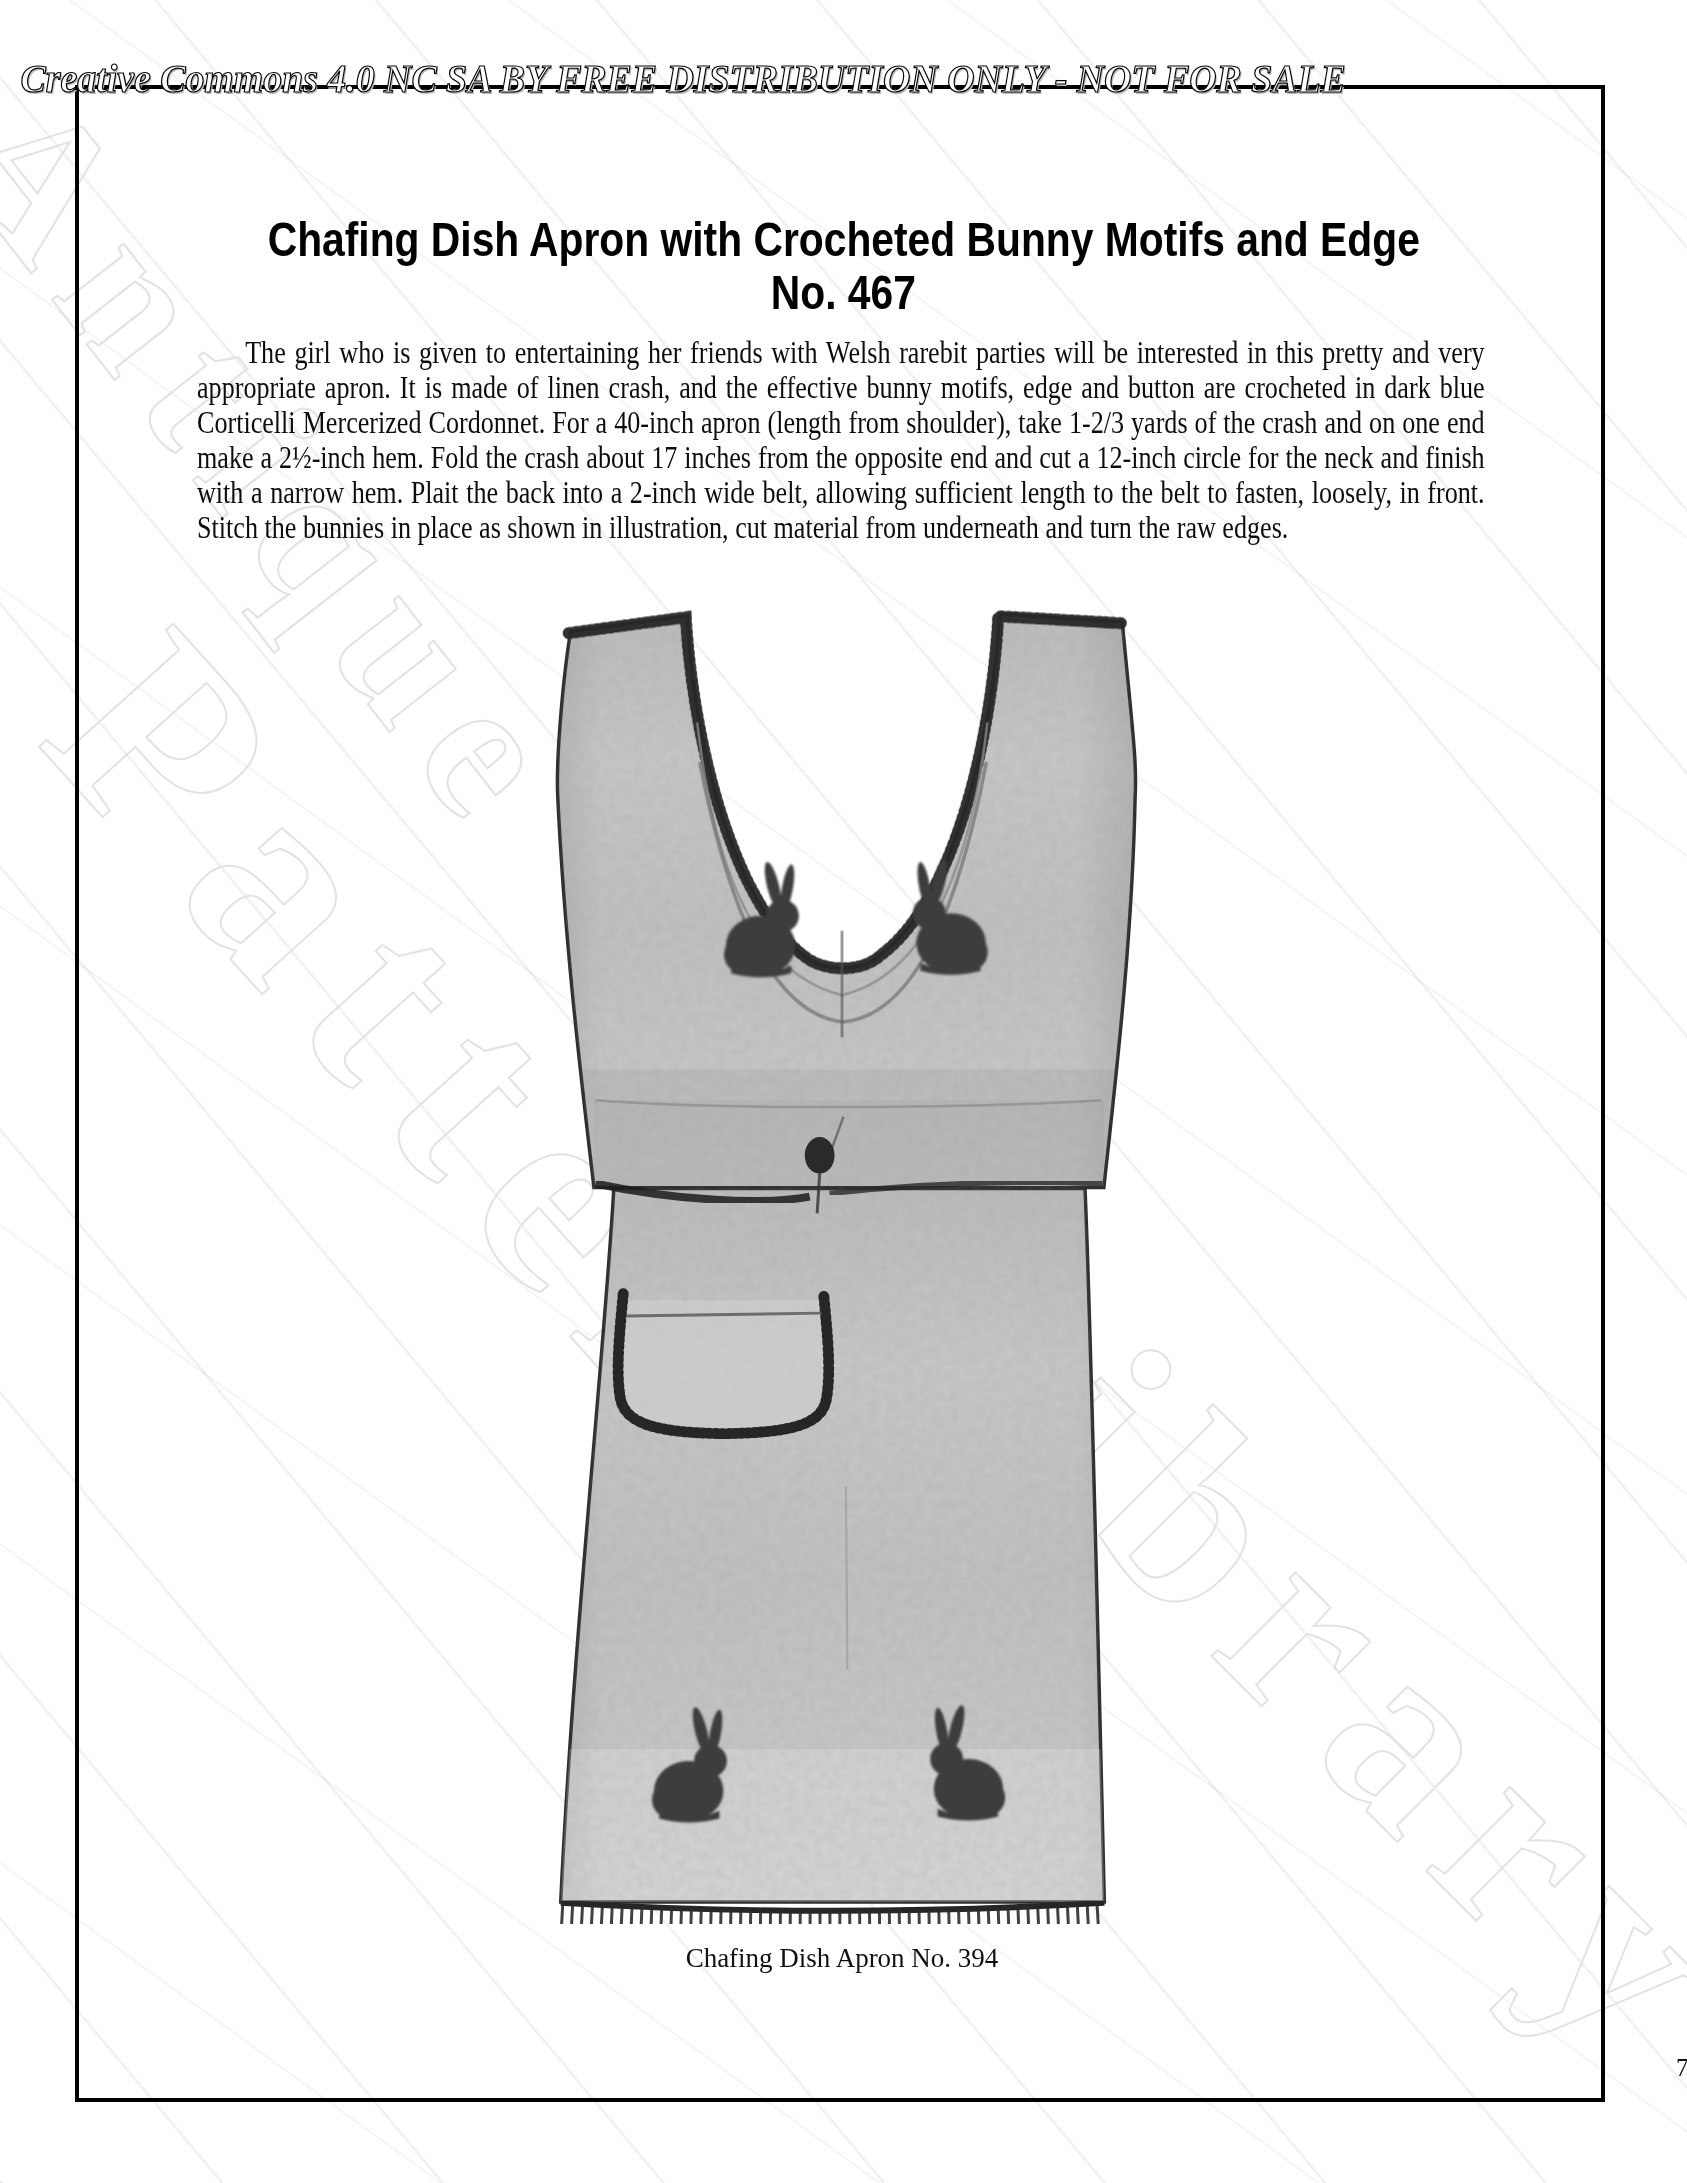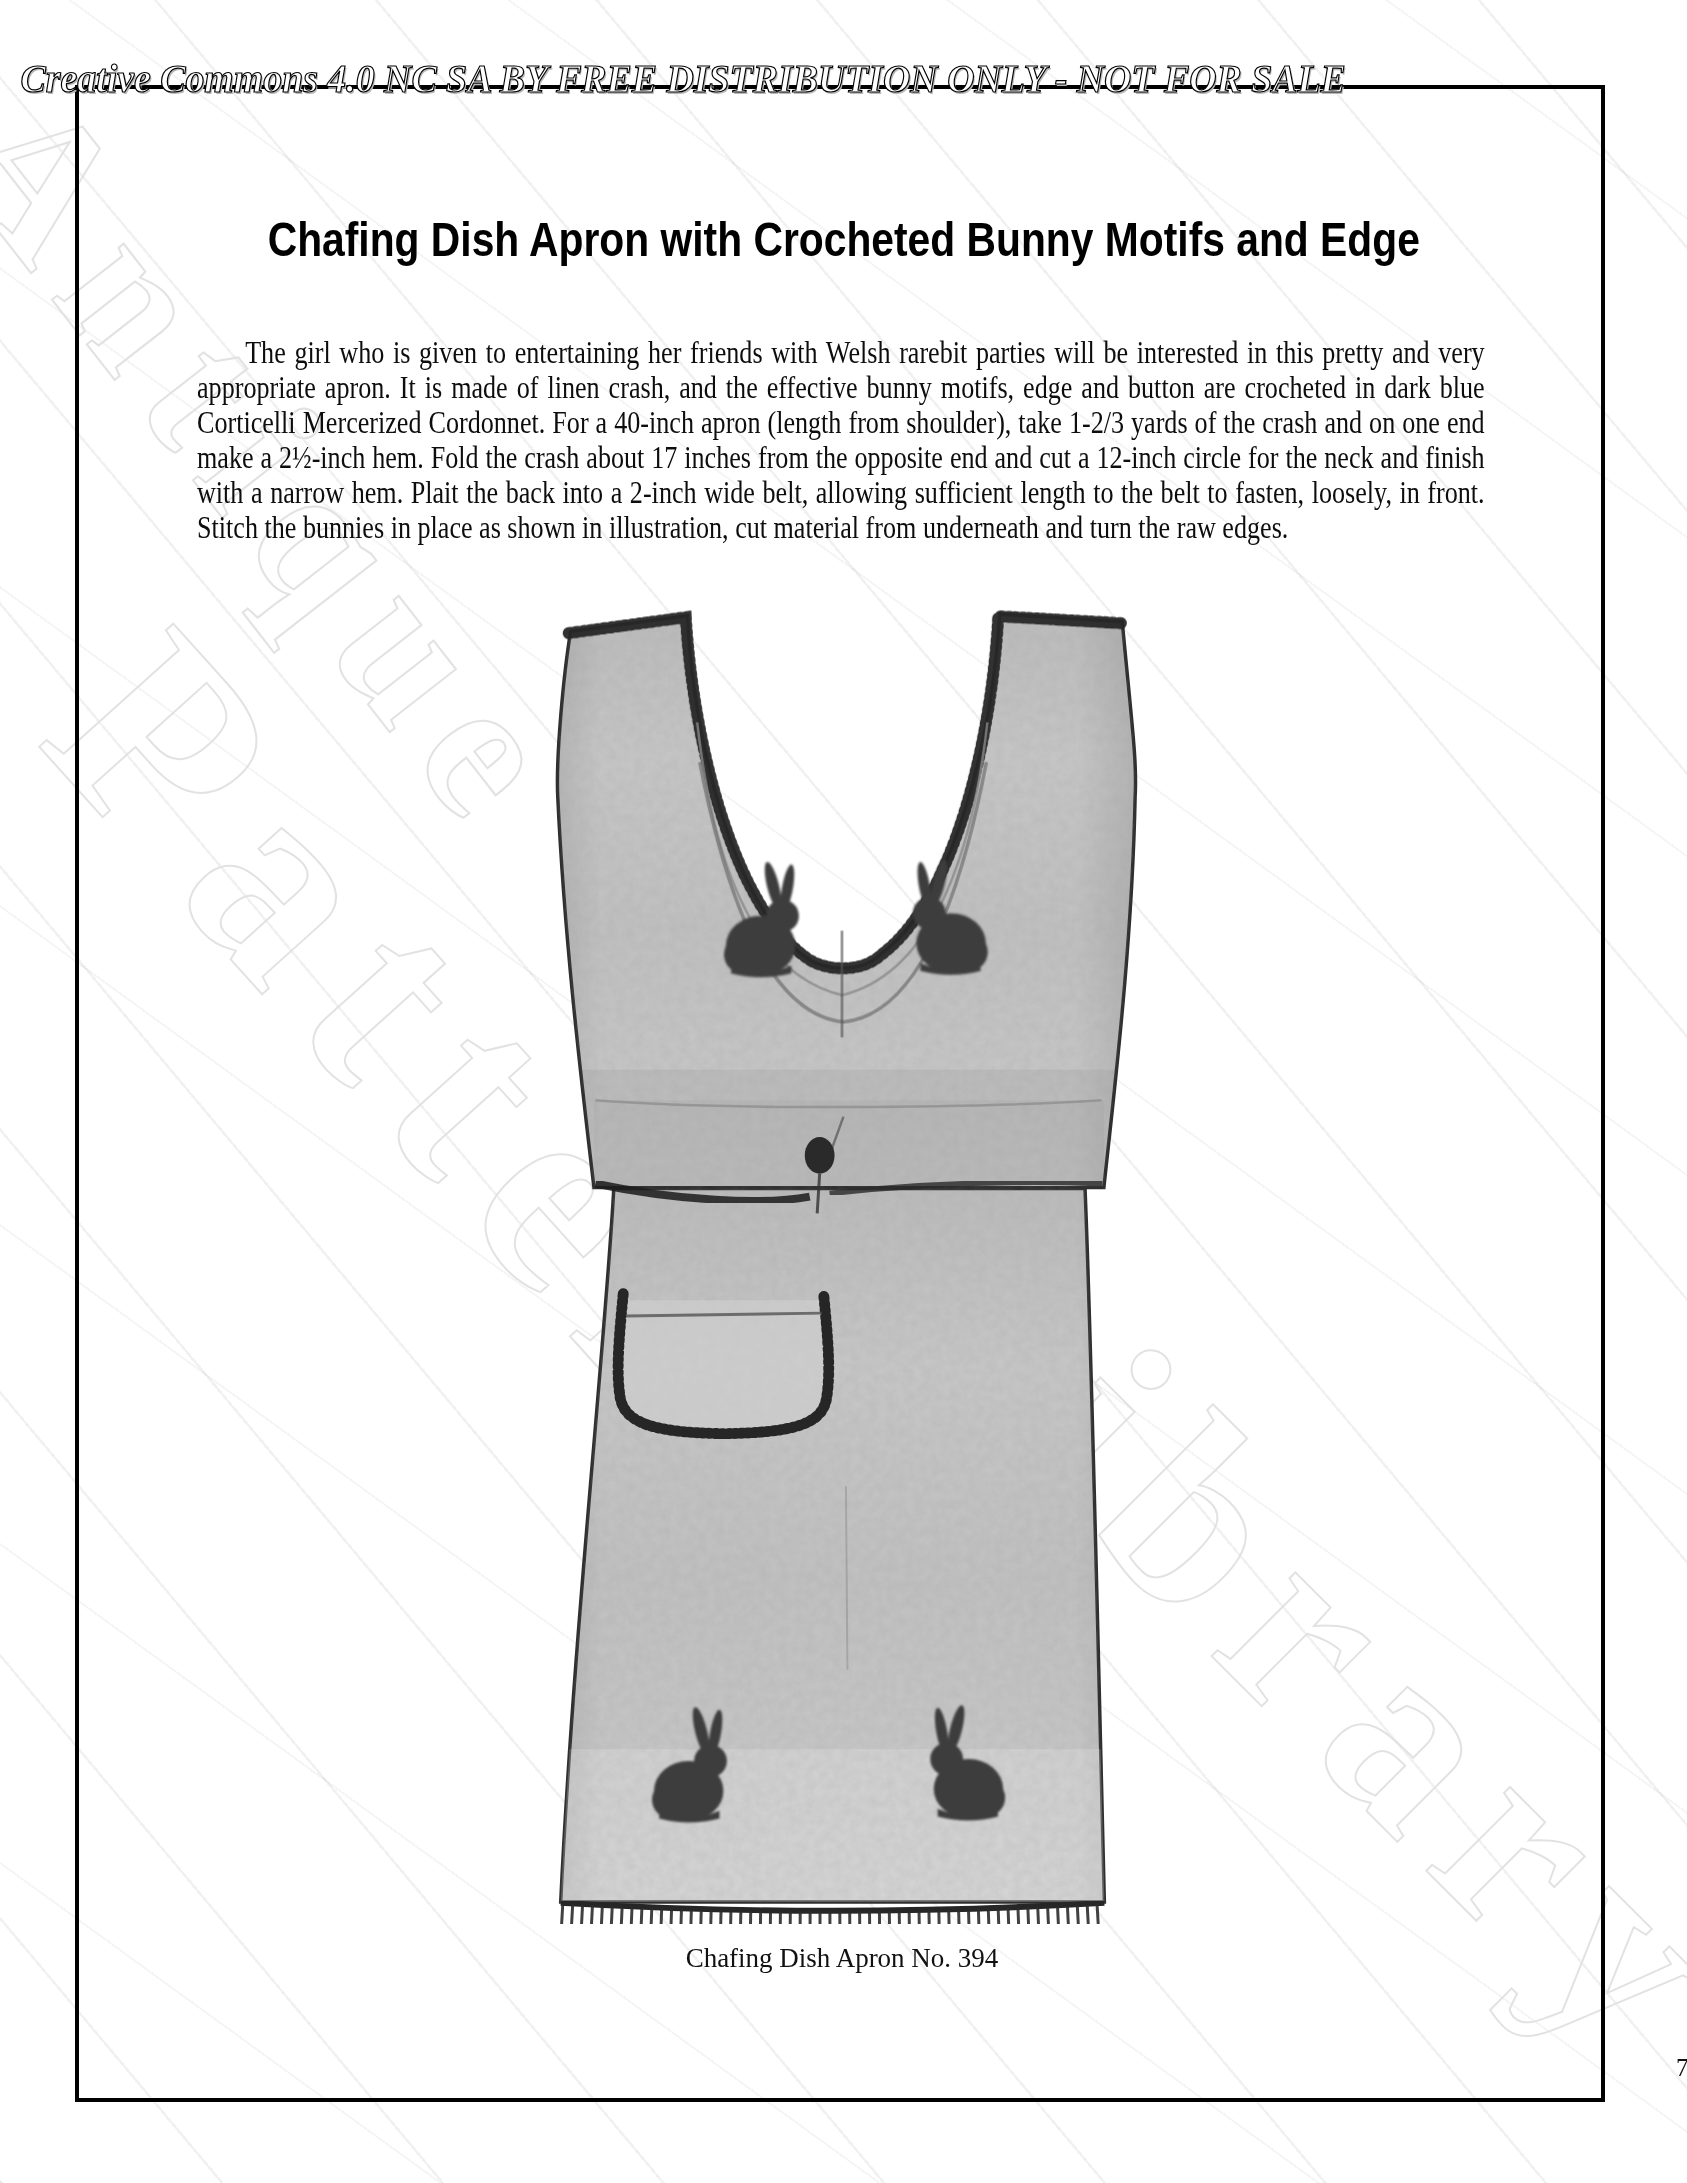--- a/index.html
+++ b/index.html
@@ -91,20 +91,21 @@
   <div class="wm wm3">Library</div>
 
   <div class="frame z2"></div>
 
   <div class="banner license z3">
     <span class="squeeze">Creative Commons 4.0 NC SA BY FREE DISTRIBUTION ONLY - NOT FOR SALE</span>
   </div>
 
   <div class="title z3">
     <div><span class="squeeze">Chafing Dish Apron with Crocheted Bunny Motifs and Edge</span></div>
+    <div><span class="squeeze">No. 467</span></div>
   </div>
 
   <div class="bodytext z3">The girl who is given to entertaining her friends with Welsh rarebit parties will be interested in this pretty and very appropriate apron. It is made of linen crash, and the effective bunny motifs, edge and button are crocheted in dark blue Corticelli Mercerized Cordonnet. For a 40-inch apron (length from shoulder), take 1-2/3 yards of the crash and on one end make a 2½-inch hem. Fold the crash about 17 inches from the opposite end and cut a 12-inch circle for the neck and finish with a narrow hem. Plait the back into a 2-inch wide belt, allowing sufficient length to the belt to fasten, loosely, in front. Stitch the bunnies in place as shown in illustration, cut material from underneath and turn the raw edges.</div>
 
   <svg class="apron z3" viewBox="0 0 1260 2690" xmlns="http://www.w3.org/2000/svg">
     <defs>
       <filter id="grain" x="-5%" y="-5%" width="110%" height="110%">
         <feTurbulence type="fractalNoise" baseFrequency="0.055" numOctaves="3" seed="7" result="n"></feTurbulence>
         <feColorMatrix in="n" type="matrix" values="0 0 0 0 0.30  0 0 0 0 0.30  0 0 0 0 0.30  0 0 0 0.7 0"></feColorMatrix>
       </filter>

